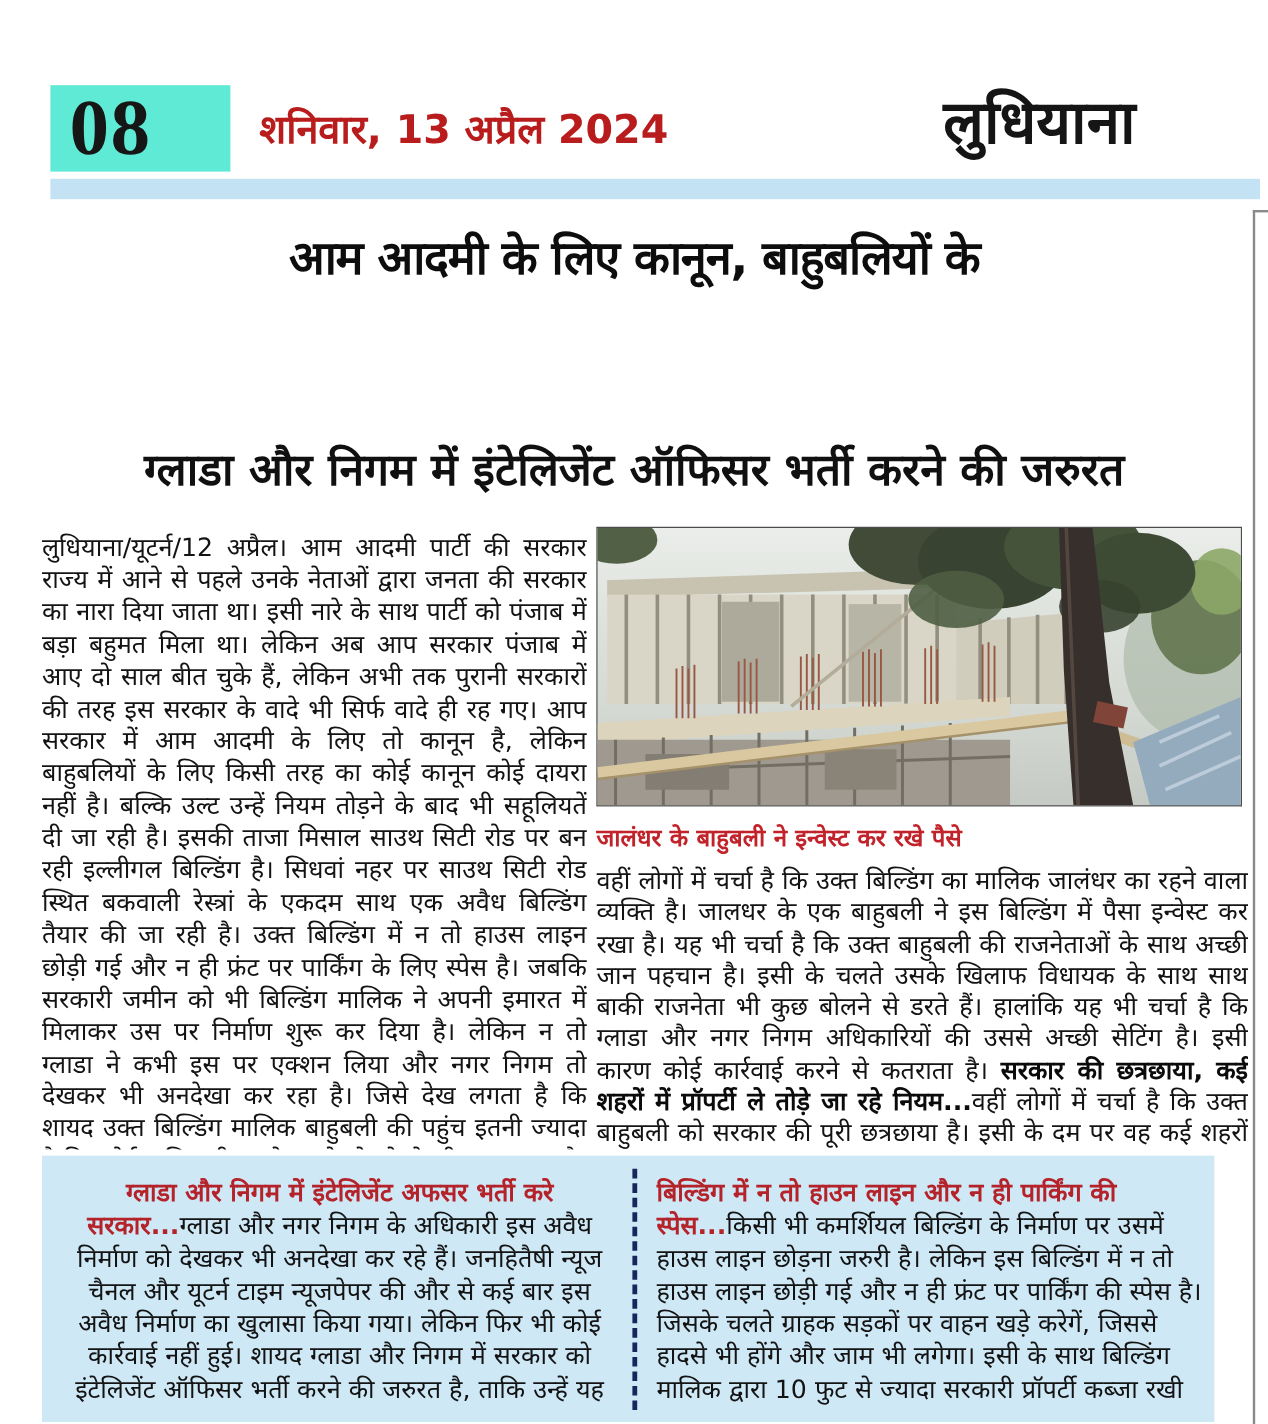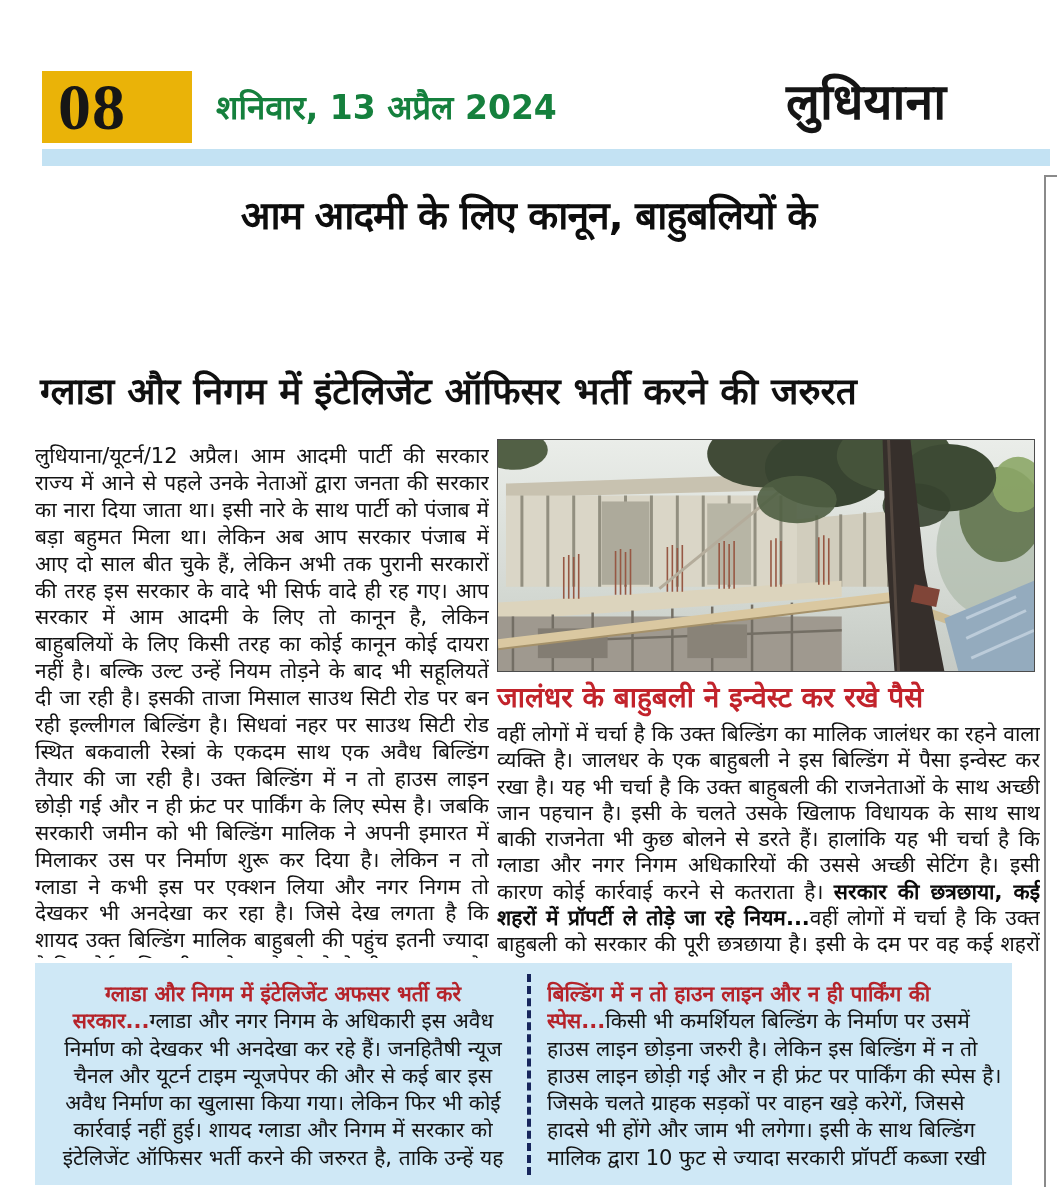--- a/index.html
+++ b/index.html
@@ -7,64 +7,64 @@
     position:relative;
     width:1057px;height:1187px;
     background:#ffffff;
     font-family:"DejaVu Sans","Liberation Sans",sans-serif;
     color:#111;
     overflow:hidden;
   }
   
   .pagenum-box{
     position:absolute;left:42px;top:71px;width:150px;height:72px;
-    background:#eab308;display:flex;align-items:center;
+    background:#5eead4;display:flex;align-items:center;
   }
   .pagenum{
     font-family:"Liberation Serif","DejaVu Serif",serif;
     font-weight:bold;font-size:66px;line-height:66px;color:#161616;
     padding-left:16px;letter-spacing:1px;
   }
   .edition-date{
     position:absolute;left:216px;top:84px;
-    font-size:33px;font-weight:bold;color:#15803d;white-space:nowrap;
+    font-size:33px;font-weight:bold;color:#b91c1c;white-space:nowrap;
   }
   .edition-city{
     position:absolute;left:742px;top:66px;
     font-size:50px;font-weight:bold;color:#151515;white-space:nowrap;margin-left:44px;
   }
   .header-bar{
     position:absolute;left:42px;top:149px;width:1008px;height:17px;
     background:#c3e2f3;
   }
   
   .headline{
     position:absolute;left:40px;top:178px;width:977px;
     text-align:center;font-weight:800;color:#0d0d0d;
     font-size:39px;line-height:76px;letter-spacing:-1px;margin:0;
   }
   .subheadline{
     position:absolute;left:40px;top:368px;width:977px;
-    text-align:left;font-weight:bold;color:#101010;
+    text-align:center;font-weight:bold;color:#101010;
     font-size:37px;line-height:48px;margin:0;
   }
   
   .left-col{
     position:absolute;left:35px;top:443px;width:454px;height:515px;
     font-size:21px;line-height:26.9px;text-align:justify;color:#131313;
     overflow:hidden;
   }
   .photo-frame{
     position:absolute;left:497px;top:439px;width:538px;height:233px;
     border:1px solid #4c4c4c;box-sizing:border-box;background:#d7dcd8;
   }
   .photo-frame svg{display:block;width:100%;height:100%;}
   .photo-caption{
     position:absolute;left:497px;top:681px;width:543px;
-    font-size:28px;font-weight:bold;color:#c2232b;line-height:34px;
+    font-size:20px;font-weight:bold;color:#c2232b;line-height:34px;
   }
   .right-col{
     position:absolute;left:497px;top:721px;width:543px;height:237px;
     font-size:21px;line-height:26.3px;text-align:justify;color:#131313;
     overflow:hidden;
   }
   .inline-subhead{font-weight:bold;color:#0b0b0b;}
   
   .bottom-box{
     position:absolute;left:35px;top:963px;width:977px;height:222px;

